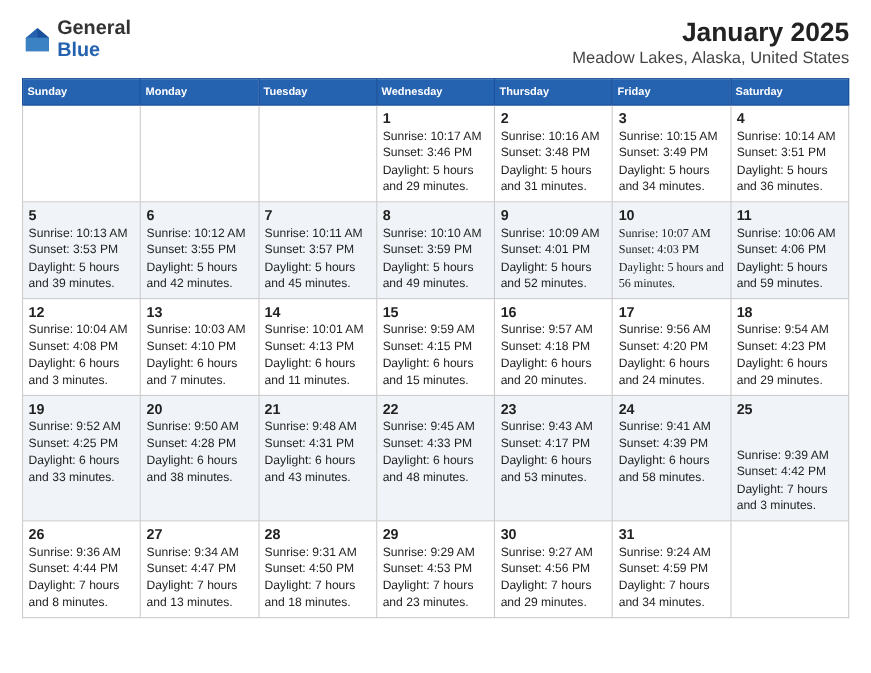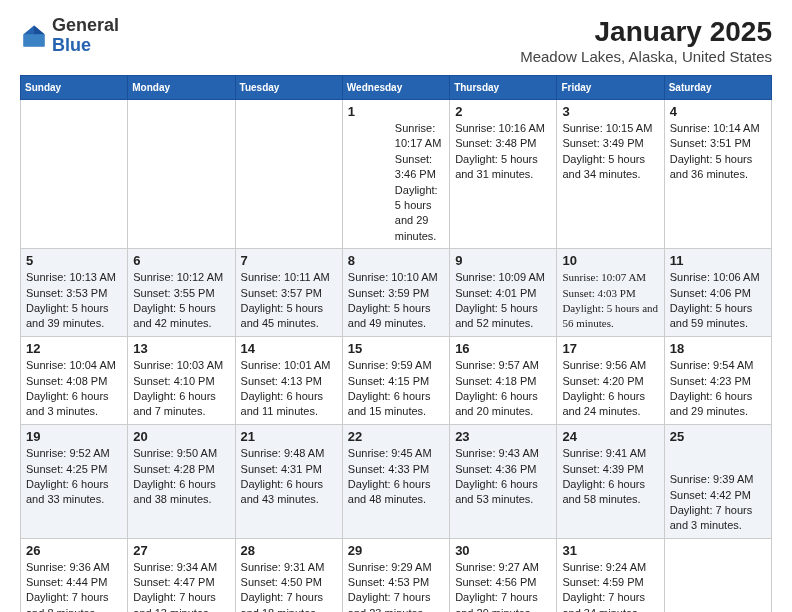--- a/index.html
+++ b/index.html
@@ -29,21 +29,21 @@
     .logo-text .general { color: #333; }
     .logo-text .blue { color: #2563b0; }
     .logo-icon {
       width: 28px;
       height: 28px;
     }
     .title-area {
       text-align: right;
     }
     .month-title {
-      font-size: 28px;
+      font-size: 24px;
       font-weight: bold;
       color: #222;
     }
     .location {
       font-size: 15px;
       color: #444;
       font-weight: normal;
     }
     table {
       width: 100%;
@@ -115,21 +115,21 @@
         <th class="day-header">Saturday</th>
       </tr>
   </thead>
   <tbody id="calendar-body">
       <tr>
         <td></td>
         <td></td>
         <td></td>
         <td>
           <span class="day-num">1</span>
-          <div class="day-info" style="white-space: pre-line; margin-left: 47px;">Sunrise: 10:17 AM
+          <div class="day-info" style="white-space: pre-line;">Sunrise: 10:17 AM
 Sunset: 3:46 PM
 Daylight: 5 hours and 29 minutes.</div>
         </td>
         <td>
           <span class="day-num">2</span>
           <div class="day-info" style="white-space: pre-line;">Sunrise: 10:16 AM
 Sunset: 3:48 PM
 Daylight: 5 hours and 31 minutes.</div>
         </td>
         <td>
@@ -254,21 +254,21 @@
         </td>
         <td>
           <span class="day-num">22</span>
           <div class="day-info" style="white-space: pre-line;">Sunrise: 9:45 AM
 Sunset: 4:33 PM
 Daylight: 6 hours and 48 minutes.</div>
         </td>
         <td>
           <span class="day-num">23</span>
           <div class="day-info" style="white-space: pre-line;">Sunrise: 9:43 AM
-Sunset: 4:36 PM
+Sunset: 4:17 PM
 Daylight: 6 hours and 53 minutes.</div>
         </td>
         <td>
           <span class="day-num">24</span>
           <div class="day-info" style="white-space: pre-line;">Sunrise: 9:41 AM
 Sunset: 4:39 PM
 Daylight: 6 hours and 58 minutes.</div>
         </td>
         <td>
           <span class="day-num">25</span>

